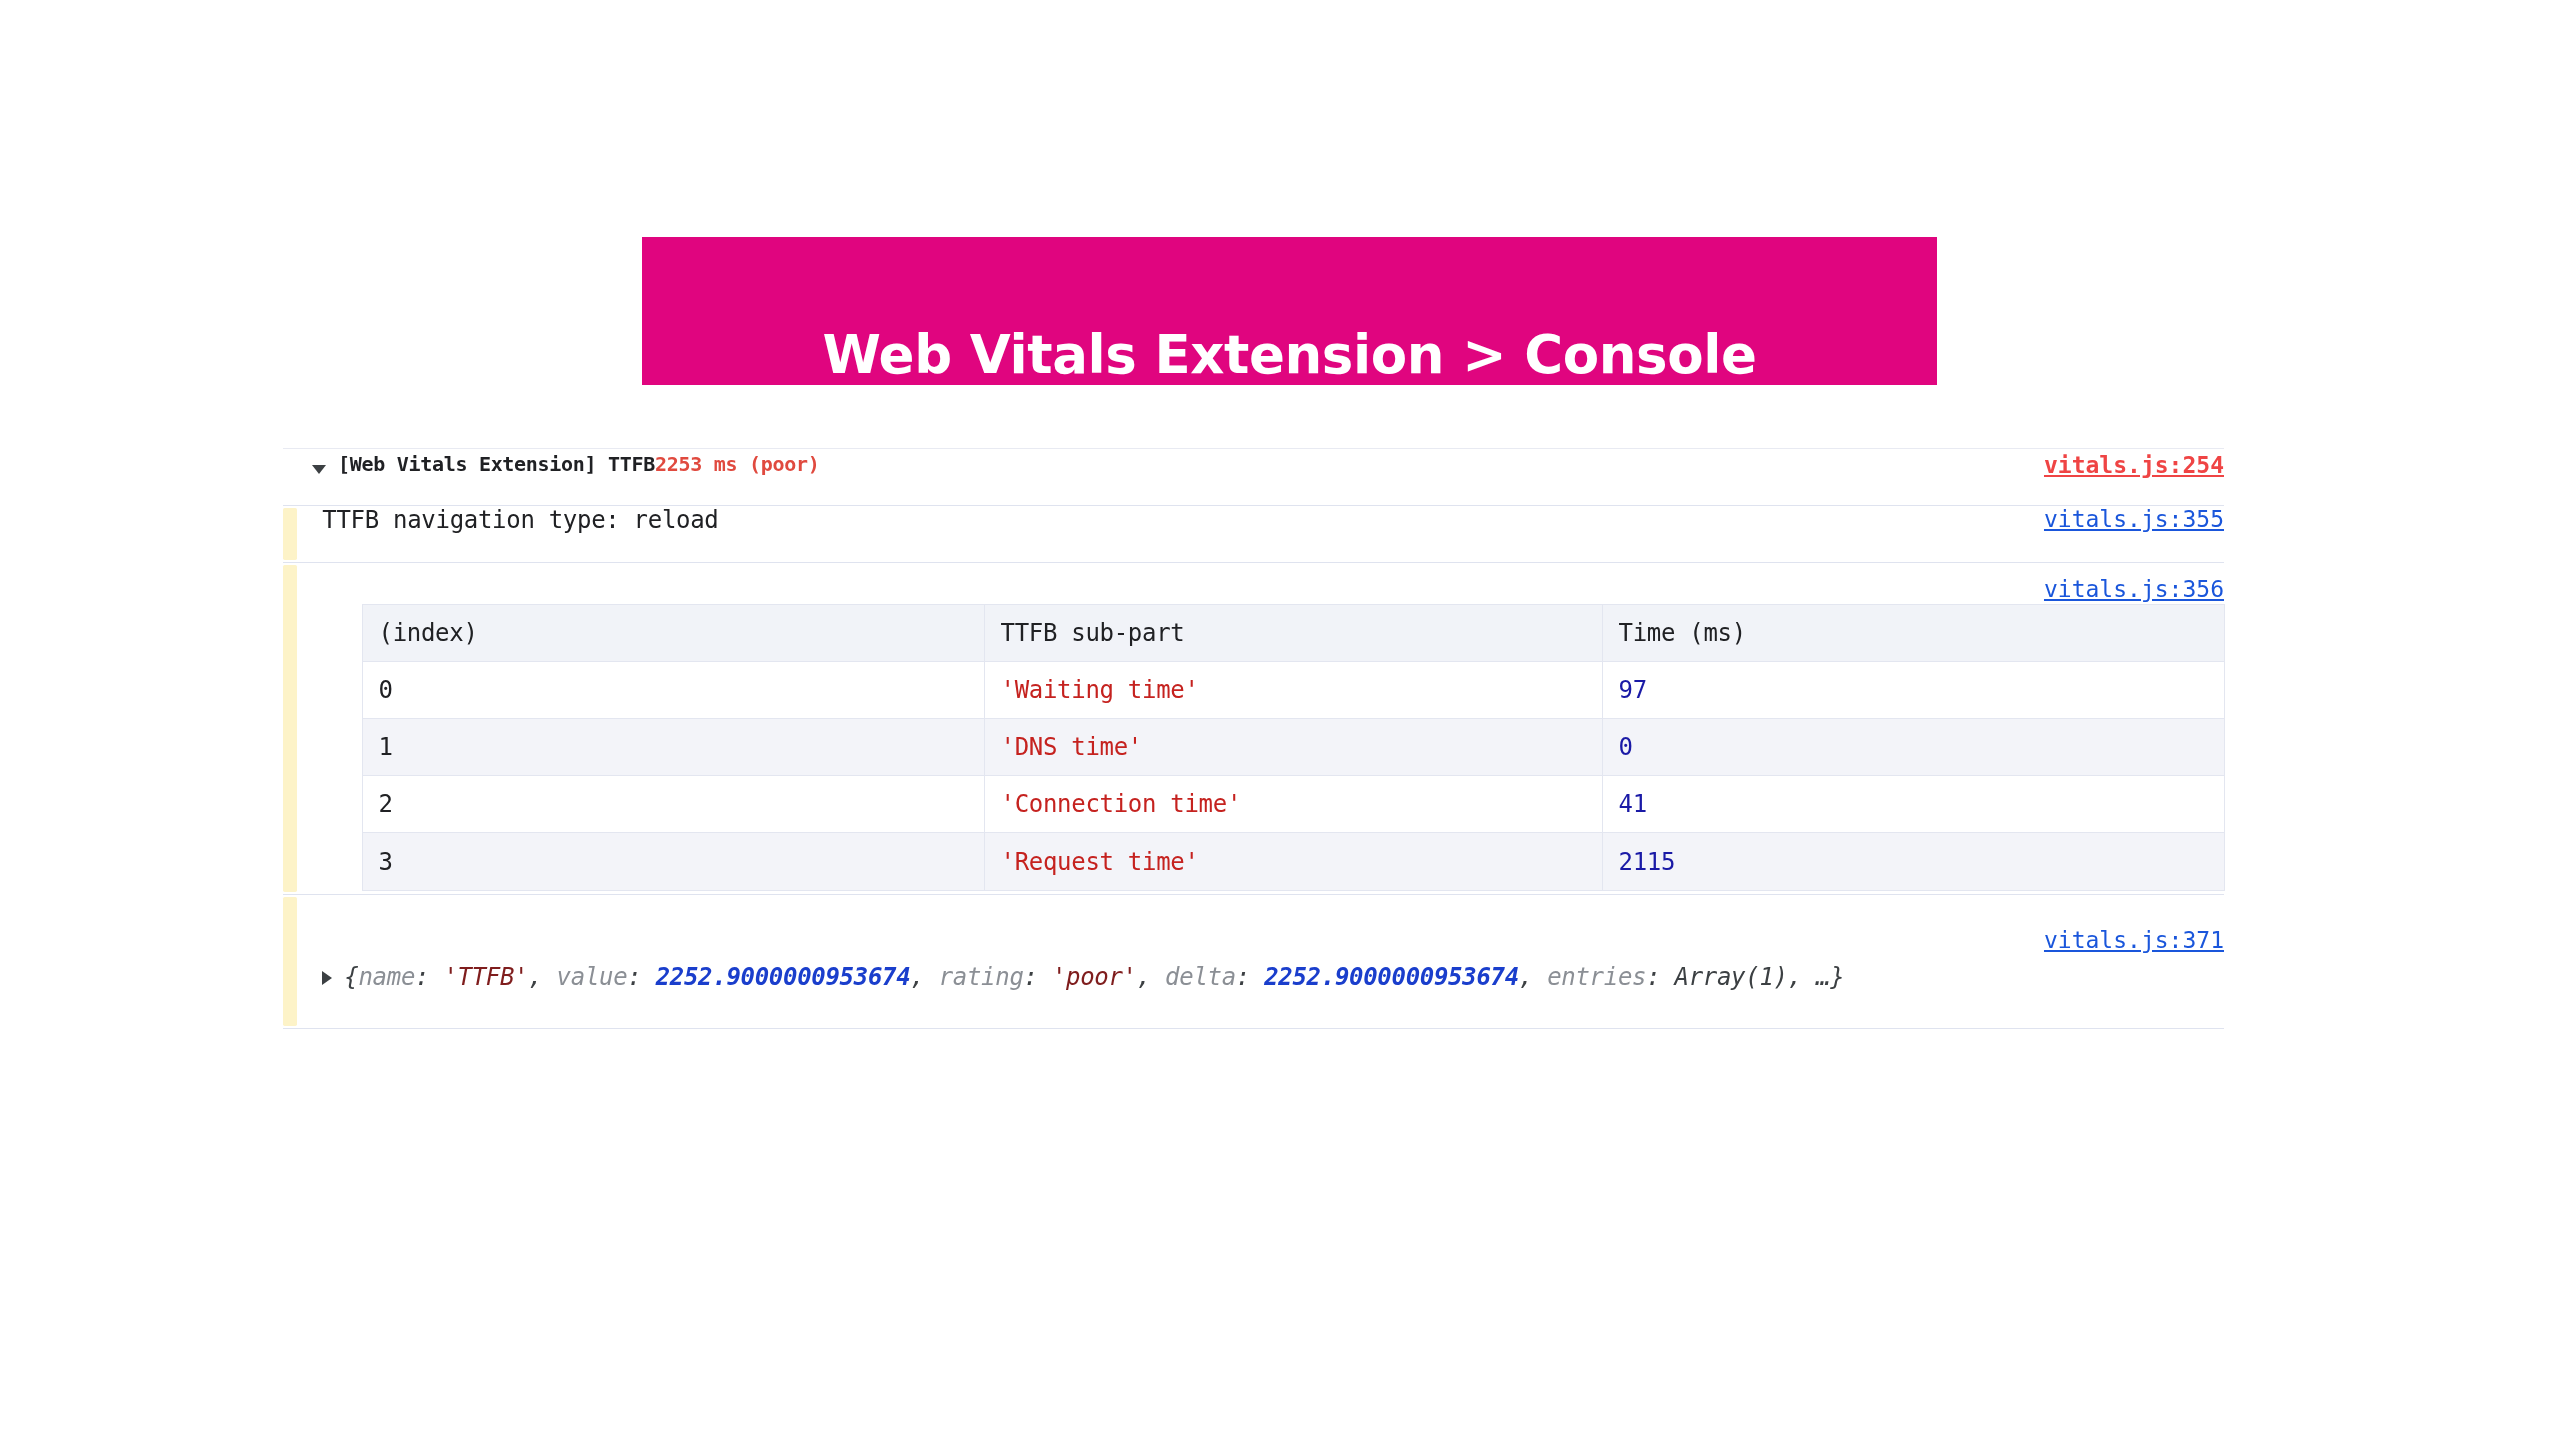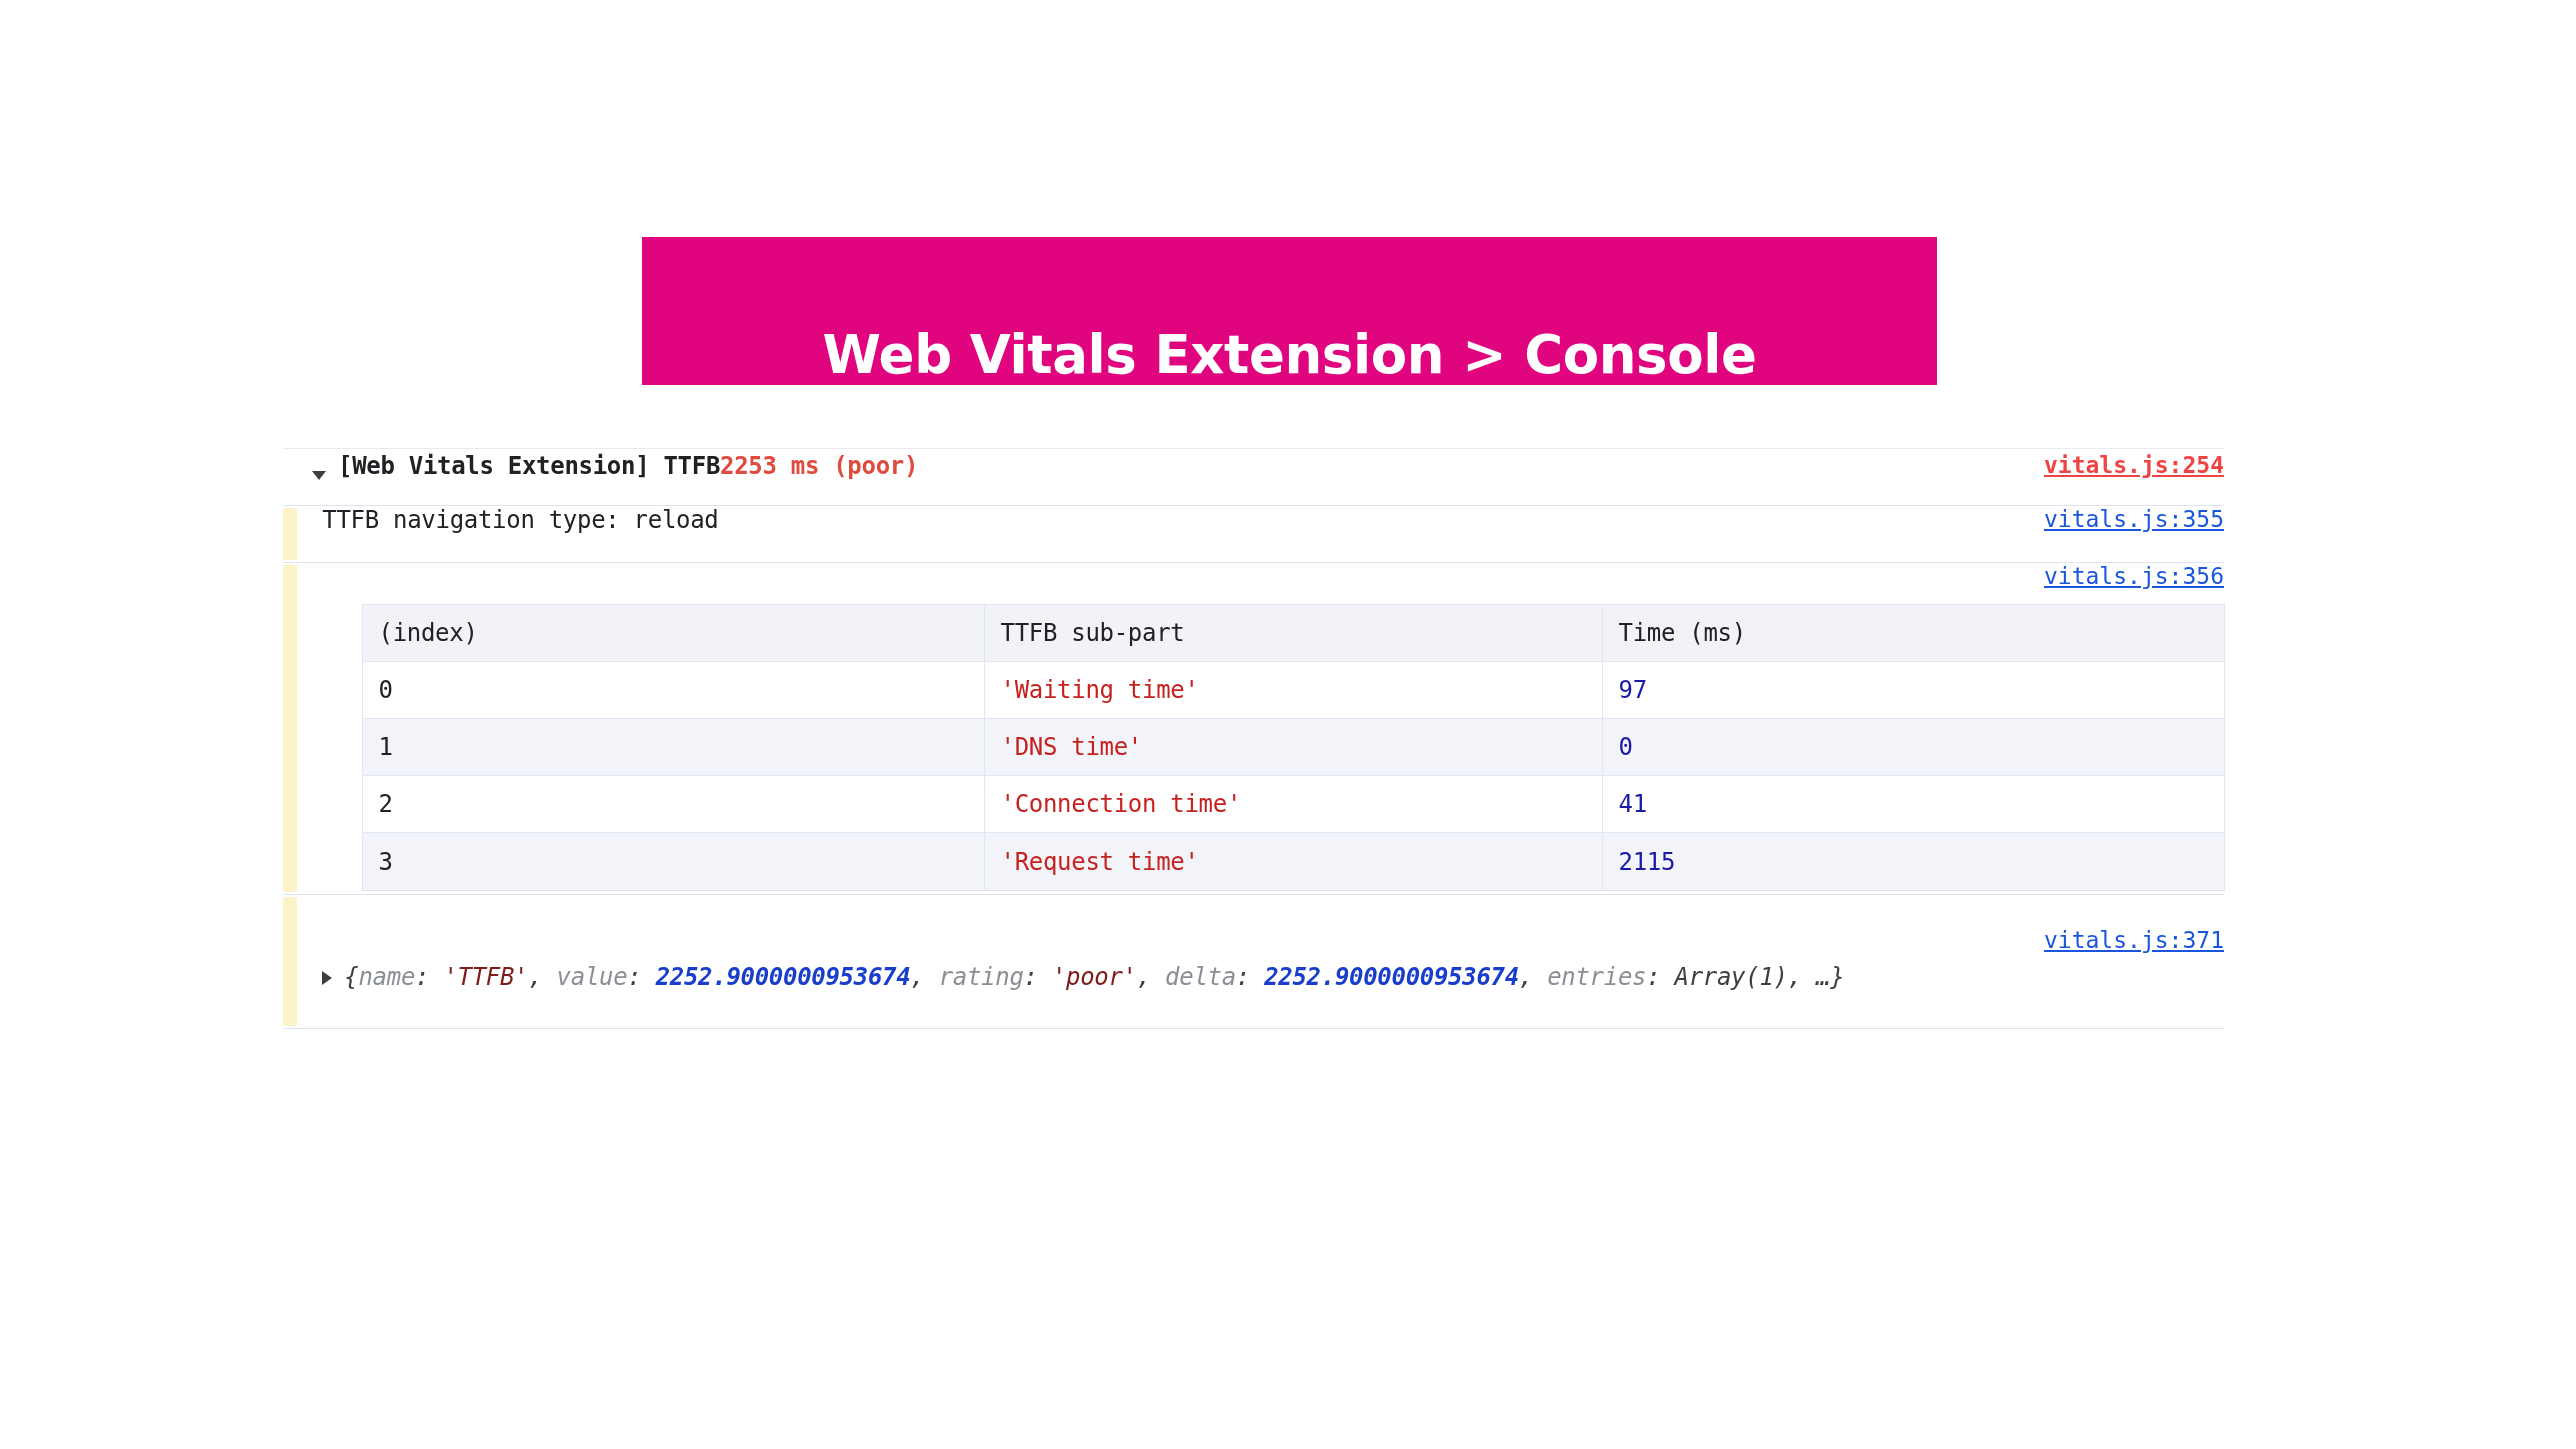--- a/index.html
+++ b/index.html
@@ -113,45 +113,45 @@
     margin-top: 8.6px;
   }
 
   
   #row-header {
     height: 58px;
     padding-top: 3.4px;
   }
   #row-header .msg {
     display: flex;
-    align-items: flex-end;
+    align-items: center;
     font-weight: bold;
     white-space: nowrap;
-    font-size: 24px;
+    font-size: 20px;
     letter-spacing: -0.3px;
   }
   #row-header .poor { color: #e04a3f; font-weight: bold; }
 
   
   #row-nav { height: 57px; }
   #row-nav .msg {
     padding-left: 10.3px;
     white-space: nowrap;
     font-size: 24px;
     letter-spacing: -0.3px;
   }
 
   
   #row-table { min-height: 301px; padding-bottom: 3.4px; }
   #row-table .row-inner { flex-direction: column; align-items: stretch; }
   #row-table .link-line {
     display: flex;
     justify-content: flex-end;
     height: 39px;
-    align-items: flex-start;
+    align-items: flex-end;
   }
 
   table.console-table {
     border-collapse: collapse;
     margin-left: 50px;
     margin-top: 1.7px;
     width: 1862px;
     table-layout: fixed;
     background: #ffffff;
   }

